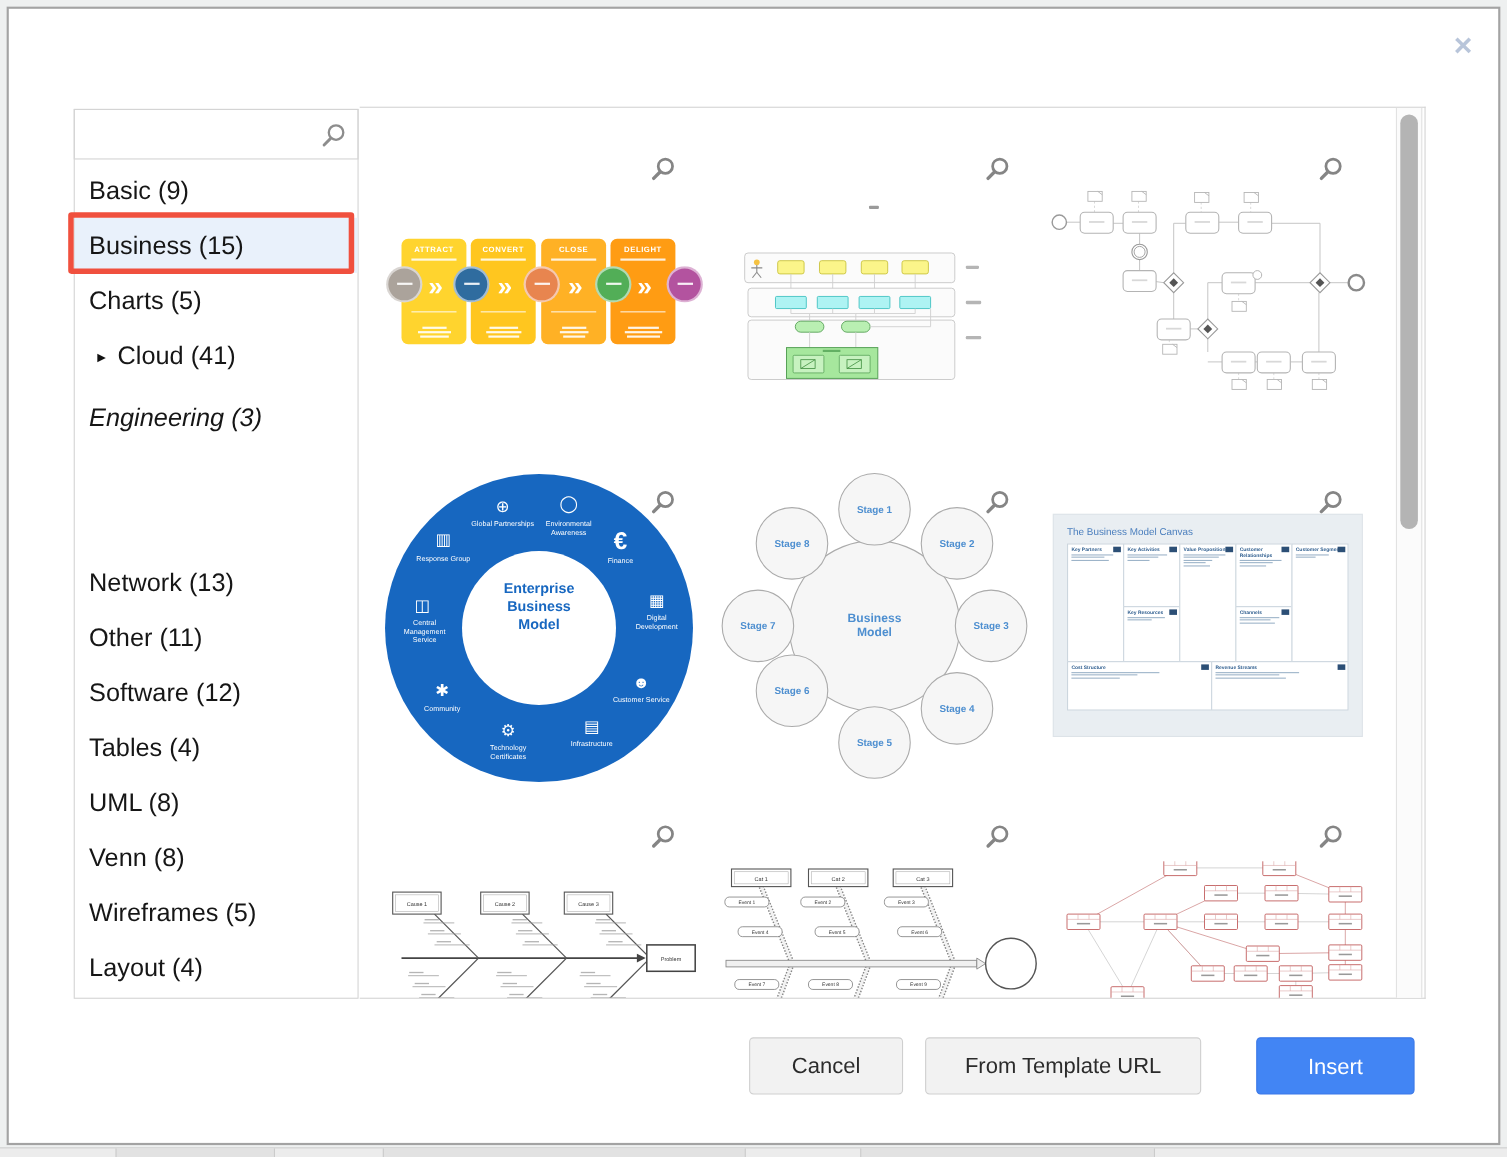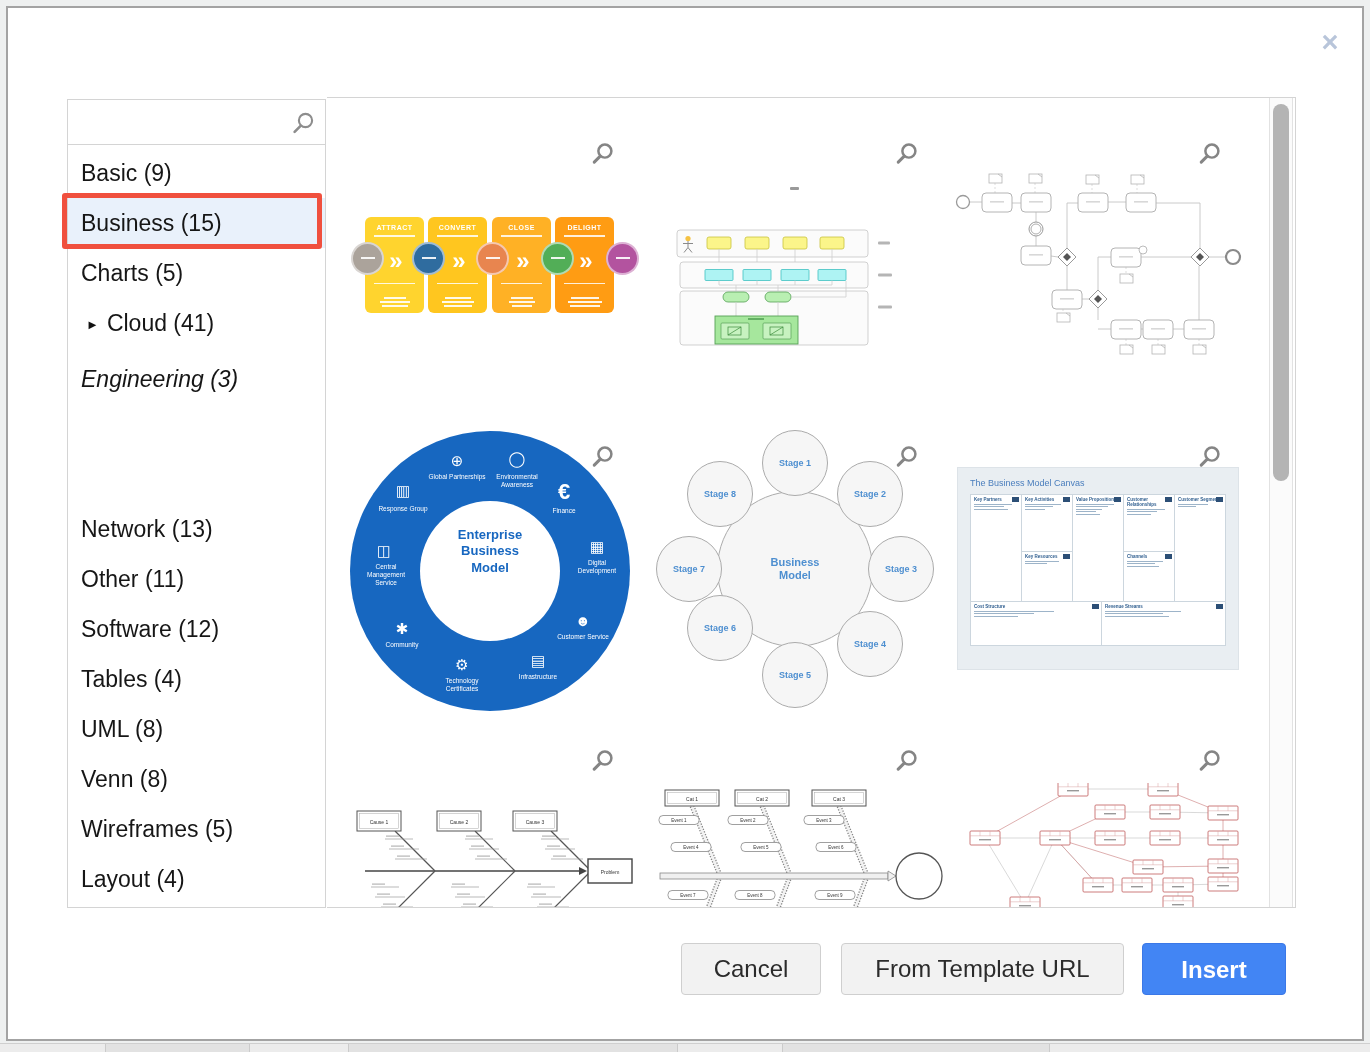--- a/index.html
+++ b/index.html
@@ -76,24 +76,24 @@
 
   
   .bmc { position:absolute; left:0; top:0; width:280px; height:201px; background:#e9eef2; box-shadow:0 0 0 1px #dde3e8; }
   .bmc-title { position:absolute; left:12px; top:10px; font-size:9px; color:#4a7ebd; }
   .bmc-cell { position:absolute; background:#fff; border:1px solid #ccd6de; }
   .bmc-cell .t { font-size:4.5px; font-weight:bold; color:#2f5e8f; padding:2px 0 0 3px; }
   .bmc-cell .ic { position:absolute; right:2px; top:2px; width:7px; height:5px; background:#2c4f76; }
   .bmc-cell .b { height:1px; background:#9db4c9; margin:1.6px 3px 0; }
 
   
-  .btn { position:absolute; top:943px; height:52px; border-radius:4px; font-size:24px; text-align:center;
+  .btn { position:absolute; top:943px; height:52px; border-radius:4px; font-size:20px; text-align:center;
          cursor:pointer; }
   .btn.gray { background:#f2f2f2; border:1px solid #cfcfcf; color:#2b2b2b; font-weight:500; }
-  .btn.blue { background:#4285f4; border:1px solid #3b78e7; color:#fff; font-weight:700; }
+  .btn.blue { background:#4285f4; border:1px solid #3b78e7; color:#fff; font-weight:400; }
 
   svg text { font-family:"Liberation Sans","DejaVu Sans",sans-serif; }
 </style>
 </head>
 <body>
 
 <div class="screen">
 
   <div class="abs app-strip">
     <div class="seg" style="left:105px;width:145px;"></div>
@@ -647,16 +647,16 @@
           <use href="#pnode" x="211" y="120"></use>
       </svg>
     </div>
 
     <div class="sb-track">
       <div class="sb-thumb"></div>
     </div>
   </div>
 
   <div class="abs btn gray" style="left:681px;width:140px;line-height:50px;">Cancel</div>
-  <div class="abs btn gray" style="left:841px;width:283px;line-height:50px;">From Template URL</div>
+  <div class="abs btn gray" style="left:841px;width:251px;line-height:50px;">From Template URL</div>
   <div class="abs btn blue" style="left:1142px;width:144px;line-height:52px;">Insert</div>
 
 </div>
 
 </body></html>

